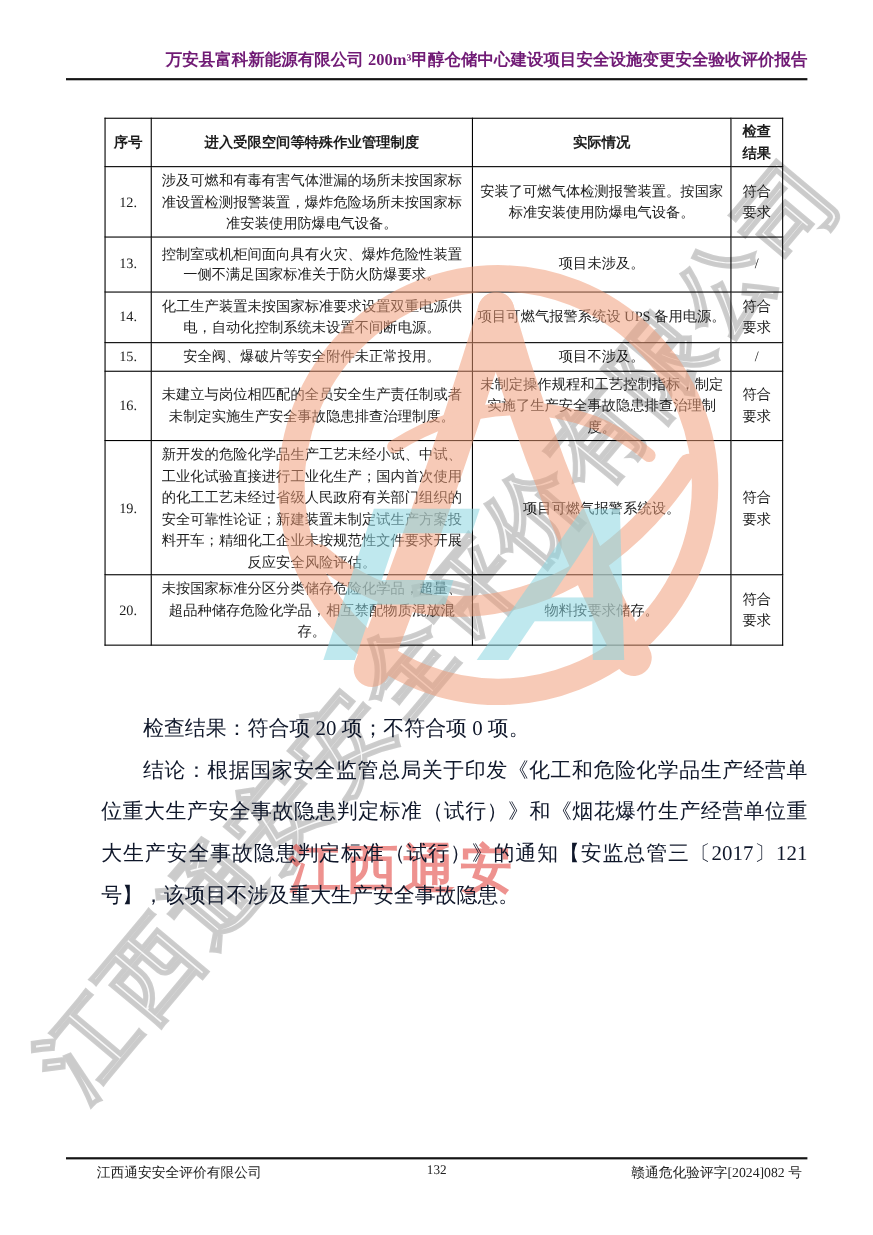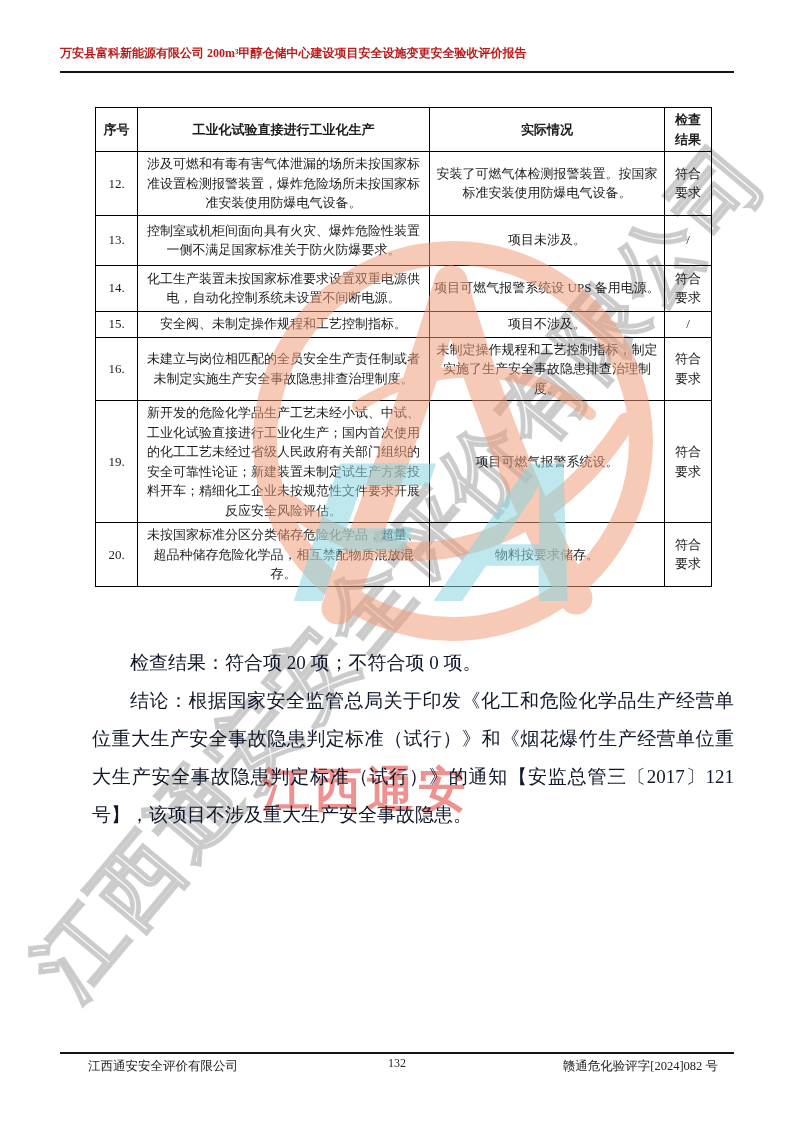--- a/index.html
+++ b/index.html
@@ -4,21 +4,21 @@
 <style>
   html,body { margin:0; padding:0; background:#888; }
   .page {
     position:relative; width:794px; height:1123px; background:#ffffff;
     font-family:"Liberation Serif", serif; color:#1c1c1c;
     overflow:hidden; margin:0 auto;
   }
   
   .doc-title {
     position:absolute; top:45px; left:60px; width:674px;
-    text-align:left; font-size:12px; font-weight:bold; color:#b91c1c;
+    text-align:right; font-size:15px; font-weight:bold; color:#701a75;
     z-index:2;
   }
   .header-rule {
     position:absolute; top:71px; left:60px; width:674px; height:2px;
     background:#141414; z-index:2;
   }
   
   table.judge-table {
     position:absolute; top:107px; left:95px; width:616px;
     border-collapse:collapse; table-layout:fixed;
@@ -53,21 +53,21 @@
   .footer-rule {
     position:absolute; top:1052px; left:60px; width:674px; height:2px;
     background:#141414; z-index:2;
   }
   .footer {
     position:absolute; top:1058px; left:60px; width:674px; height:18px;
     font-size:12.5px; color:#222; z-index:2;
   }
   .footer .f-left   { position:absolute; left:28px; top:0; }
   .footer .f-center { position:absolute; left:0; width:100%; text-align:center; top:-2px; font-size:12px; font-family:"Liberation Serif", serif; }
-  .footer .f-right  { position:absolute; right:16px; top:0; }
+  .footer .f-right  { position:absolute; right:5px; top:0; }
   
   .wm-back  { position:absolute; inset:0; z-index:1; pointer-events:none; overflow:hidden; }
   .wm-front { position:absolute; inset:0; z-index:3; pointer-events:none; overflow:hidden; }
   .wm-diagonal {
     position:absolute; left:-270px; top:512px; width:1340px;
     text-align:center; white-space:nowrap;
     font-size:86px; font-weight:bold; letter-spacing:4px;
     color:rgba(200,200,200,0.10);
     -webkit-text-stroke:2px rgba(165,165,165,0.55);
     transform:rotate(-50deg);
@@ -102,21 +102,21 @@
   <table class="judge-table">
     <colgroup>
         <col class="c-no">
         <col class="c-crit">
         <col class="c-actual">
         <col class="c-result">
       </colgroup>
     <thead>
       <tr>
         <th>序号</th>
-        <th>工业化试验直接进行工业化生产</th>
+        <th>进入受限空间等特殊作业管理制度</th>
         <th>实际情况</th>
         <th>检查结果</th>
       </tr>
     </thead>
     <tbody>
       <tr>
         <td>12.</td>
         <td>涉及可燃和有毒有害气体泄漏的场所未按国家标准设置检测报警装置，爆炸危险场所未按国家标准安装使用防爆电气设备。</td>
         <td>安装了可燃气体检测报警装置。按国家标准安装使用防爆电气设备。</td>
         <td>符合要求</td>
@@ -128,21 +128,21 @@
         <td>/</td>
       </tr>
       <tr>
         <td>14.</td>
         <td>化工生产装置未按国家标准要求设置双重电源供电，自动化控制系统未设置不间断电源。</td>
         <td>项目可燃气报警系统设 UPS 备用电源。</td>
         <td>符合要求</td>
       </tr>
       <tr>
         <td>15.</td>
-        <td>安全阀、未制定操作规程和工艺控制指标。</td>
+        <td>安全阀、爆破片等安全附件未正常投用。</td>
         <td>项目不涉及。</td>
         <td>/</td>
       </tr>
       <tr>
         <td>16.</td>
         <td>未建立与岗位相匹配的全员安全生产责任制或者未制定实施生产安全事故隐患排查治理制度。</td>
         <td>未制定操作规程和工艺控制指标，制定实施了生产安全事故隐患排查治理制度。</td>
         <td>符合要求</td>
       </tr>
       <tr>

